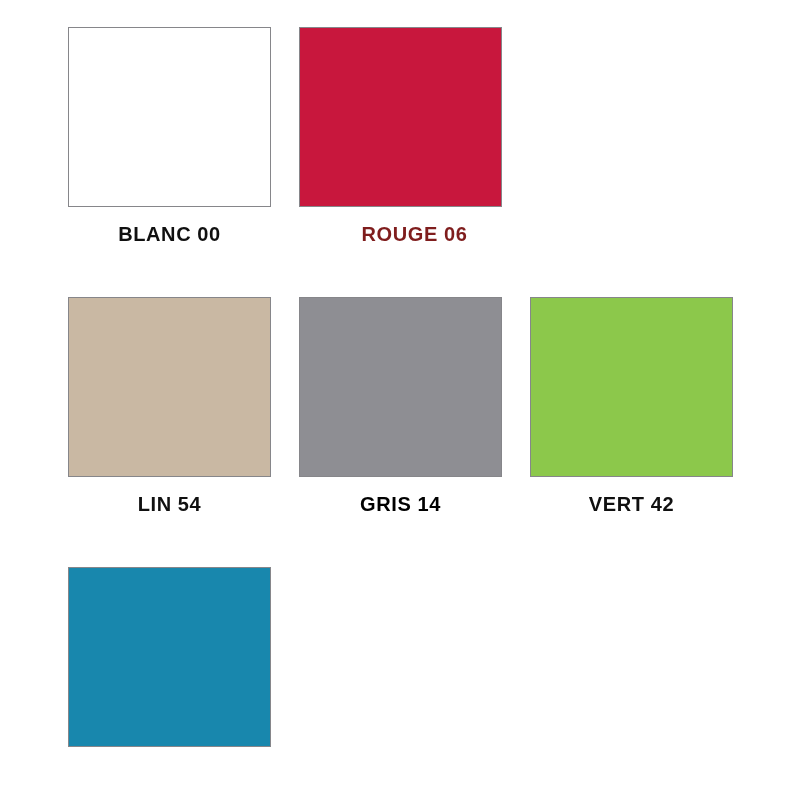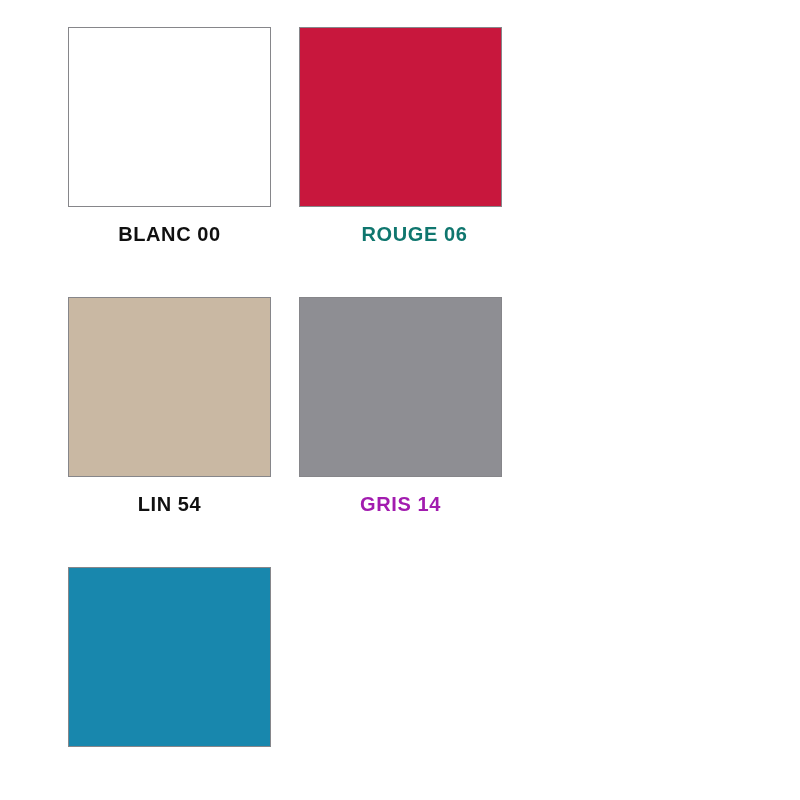--- a/index.html
+++ b/index.html
@@ -63,32 +63,36 @@
 
 <div id="swatch-palette">
 
   <div class="palette-row">
     <div class="swatch-cell">
       <div class="swatch-chip" style="background-color: rgb(255, 255, 255); border-color: rgb(134, 134, 138);"></div>
       <div class="swatch-label" style="color: rgb(16, 16, 16);">BLANC 00</div>
     </div>
     <div class="swatch-cell">
       <div class="swatch-chip" style="background-color: rgb(200, 23, 61); border-color: rgb(134, 134, 138);"></div>
-      <div class="swatch-label" style="color: #0f766e; padding-left: 28px;">ROUGE 06</div>
+      <div class="swatch-label" style="color: #7f1d1d; padding-left: 28px;">ROUGE 06</div>
     </div>
   </div>
 
   <div class="palette-row">
     <div class="swatch-cell">
       <div class="swatch-chip" style="background-color: rgb(201, 184, 163); border-color: rgb(134, 134, 138);"></div>
       <div class="swatch-label" style="color: rgb(16, 16, 16);">LIN 54</div>
     </div>
     <div class="swatch-cell">
       <div class="swatch-chip" style="background-color: rgb(142, 142, 147); border-color: rgb(134, 134, 138);"></div>
-      <div class="swatch-label" style="color: #a21caf;">GRIS 14</div>
+      <div class="swatch-label" style="color: #000000;">GRIS 14</div>
+    </div>
+    <div class="swatch-cell">
+      <div class="swatch-chip" style="background-color: rgb(140, 200, 75); border-color: rgb(134, 134, 138);"></div>
+      <div class="swatch-label" style="color: rgb(16, 16, 16);">VERT 42</div>
     </div>
   </div>
 
   <div class="palette-row">
     <div class="swatch-cell">
       <div class="swatch-chip" style="background-color: rgb(24, 135, 173); border-color: rgb(134, 134, 138);"></div>
     </div>
   </div>
 
 </div>

